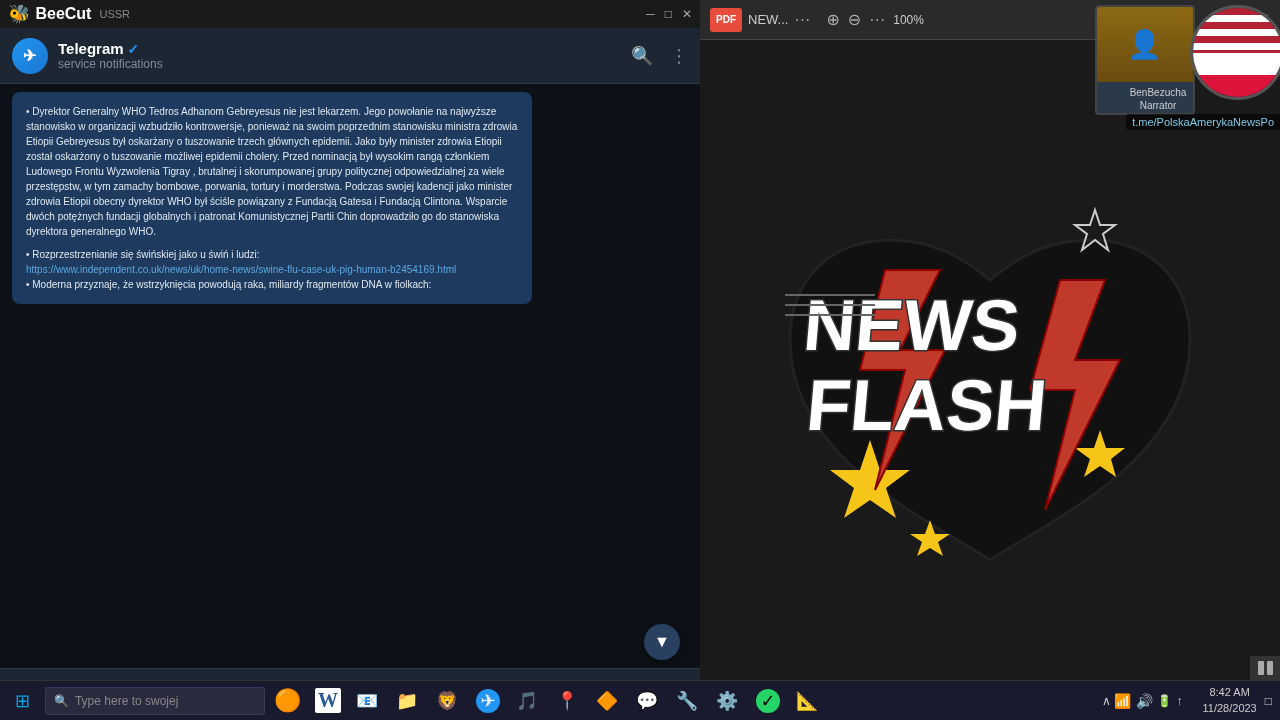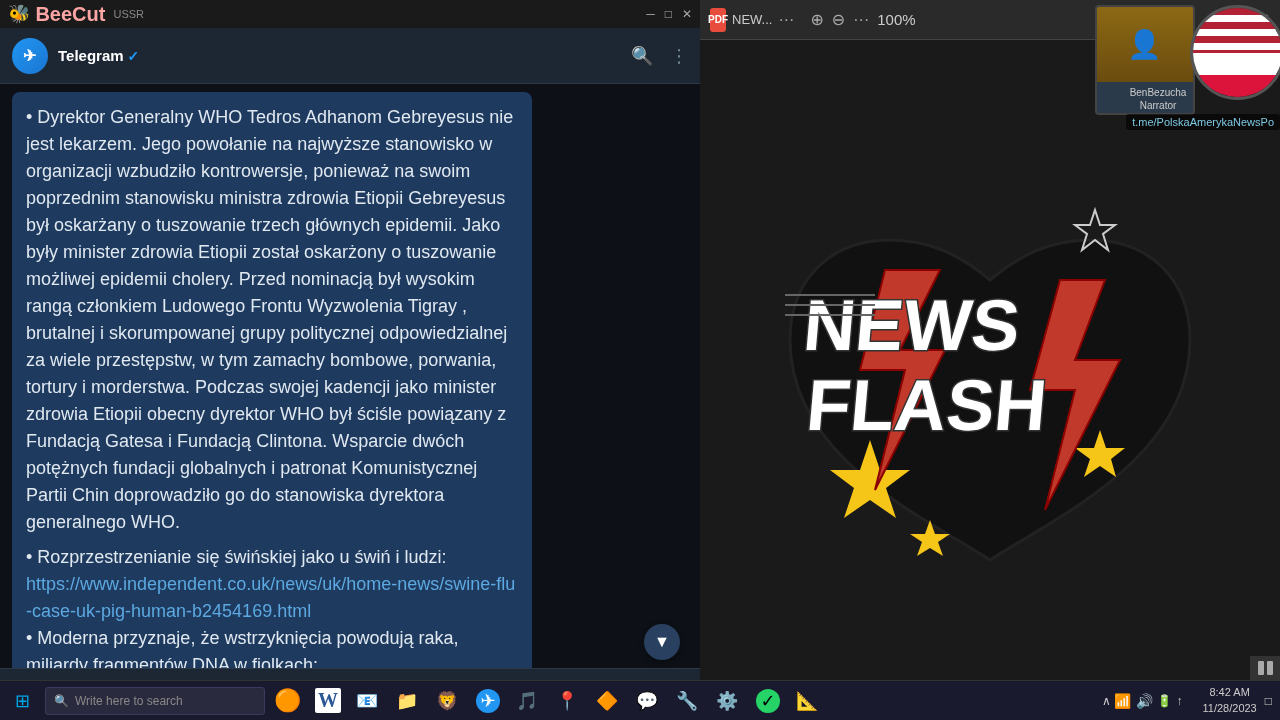--- a/index.html
+++ b/index.html
@@ -35,23 +35,23 @@
     }
     .beecut-logo {
       display: flex;
       align-items: center;
       gap: 5px;
     }
     .beecut-logo .bee-icon {
       font-size: 18px;
     }
     .beecut-logo .bee-text {
-      color: #fca5a5;
+      color: #ffffff;
       font-weight: bold;
-      font-size: 20px;
+      font-size: 16px;
     }
     .beecut-bar .ussr-label {
       color: #888;
       font-size: 11px;
       margin-left: 8px;
     }
     .beecut-bar-controls {
       margin-left: auto;
       display: flex;
       gap: 10px;
@@ -139,21 +139,21 @@
 
     
     .message-bubble {
       background: #1e3a5f;
       border-radius: 8px;
       padding: 12px 14px;
       max-width: 520px;
       margin-bottom: 8px;
       position: relative;
       color: #e0e8f0;
-      font-size: 18px;
+      font-size: 10px;
       line-height: 1.5;
     }
     .message-bubble a {
       color: #5ca8e0;
       text-decoration: none;
       word-break: break-all;
     }
     .message-bubble .msg-text {
       white-space: pre-wrap;
     }
@@ -224,21 +224,21 @@
       padding: 0 10px;
       gap: 8px;
       border-bottom: 1px solid #444;
     }
     .pdf-toolbar-left {
       display: flex;
       align-items: center;
       gap: 6px;
     }
     .pdf-icon {
-      width: 16px; height: 24px;
+      width: 32px; height: 24px;
       background: #e74c3c;
       border-radius: 3px;
       display: flex;
       align-items: center;
       justify-content: center;
       color: white;
       font-size: 10px;
       font-weight: bold;
     }
     .pdf-filename {
@@ -260,21 +260,21 @@
       color: #aaa;
       font-size: 16px;
       cursor: pointer;
     }
     .pdf-zoom-dots {
       color: #aaa;
       font-size: 16px;
     }
     .pdf-zoom-level {
       color: #ccc;
-      font-size: 15px;
+      font-size: 12px;
     }
     .pdf-toolbar-right {
       margin-left: auto;
       display: flex;
       gap: 10px;
       align-items: center;
     }
     .pdf-toolbar-right span {
       color: #aaa;
       font-size: 16px;
@@ -485,20 +485,21 @@
 
 <div class="telegram-window">
 
   <div class="telegram-header">
     <div class="tg-avatar">✈</div>
     <div class="tg-header-info">
       <div class="tg-title">
         <span>Telegram</span>
         <span class="tg-verified">✓</span>
       </div>
+      <div class="tg-subtitle">service notifications</div>
     </div>
     <div class="tg-header-actions">
       <span>🔍</span>
       <span>⋮</span>
     </div>
   </div>
 
   <div class="telegram-messages">
     <div class="message-bubble">
       <div class="msg-text">• Dyrektor Generalny WHO Tedros Adhanom Gebreyesus nie jest lekarzem. Jego powołanie na najwyższe stanowisko w organizacji wzbudziło kontrowersje, ponieważ na swoim poprzednim stanowisku ministra zdrowia Etiopii Gebreyesus był oskarżany o tuszowanie trzech głównych epidemii. Jako były minister zdrowia Etiopii został oskarżony o tuszowanie możliwej epidemii cholery. Przed nominacją był wysokim rangą członkiem Ludowego Frontu Wyzwolenia Tigray , brutalnej i skorumpowanej grupy politycznej odpowiedzialnej za wiele przestępstw, w tym zamachy bombowe, porwania, tortury i morderstwa. Podczas swojej kadencji jako minister zdrowia Etiopii obecny dyrektor WHO był ściśle powiązany z Fundacją Gatesa i Fundacją Clintona. Wsparcie dwóch potężnych fundacji globalnych i patronat Komunistycznej Partii Chin doprowadziło go do stanowiska dyrektora generalnego WHO.</div>
@@ -585,21 +586,21 @@
 </div>
 
 <div class="taskbar">
 
   <div class="taskbar-start">
     <span class="windows-icon">⊞</span>
   </div>
 
   <div class="taskbar-search">
     <span class="search-icon">🔍</span>
-    <span class="search-text">Write here to search</span>
+    <span class="search-text">Type here to swojej</span>
   </div>
 
   <div class="taskbar-apps">
 
     <div class="taskbar-app">
       <span style="font-size:22px;">🟠</span>
     </div>
 
     <div class="taskbar-app">
       <span style="font-size:20px; color:#2b5797; background:#fff; padding:1px 3px; border-radius:2px; font-weight:bold; font-family:serif;">W</span>

